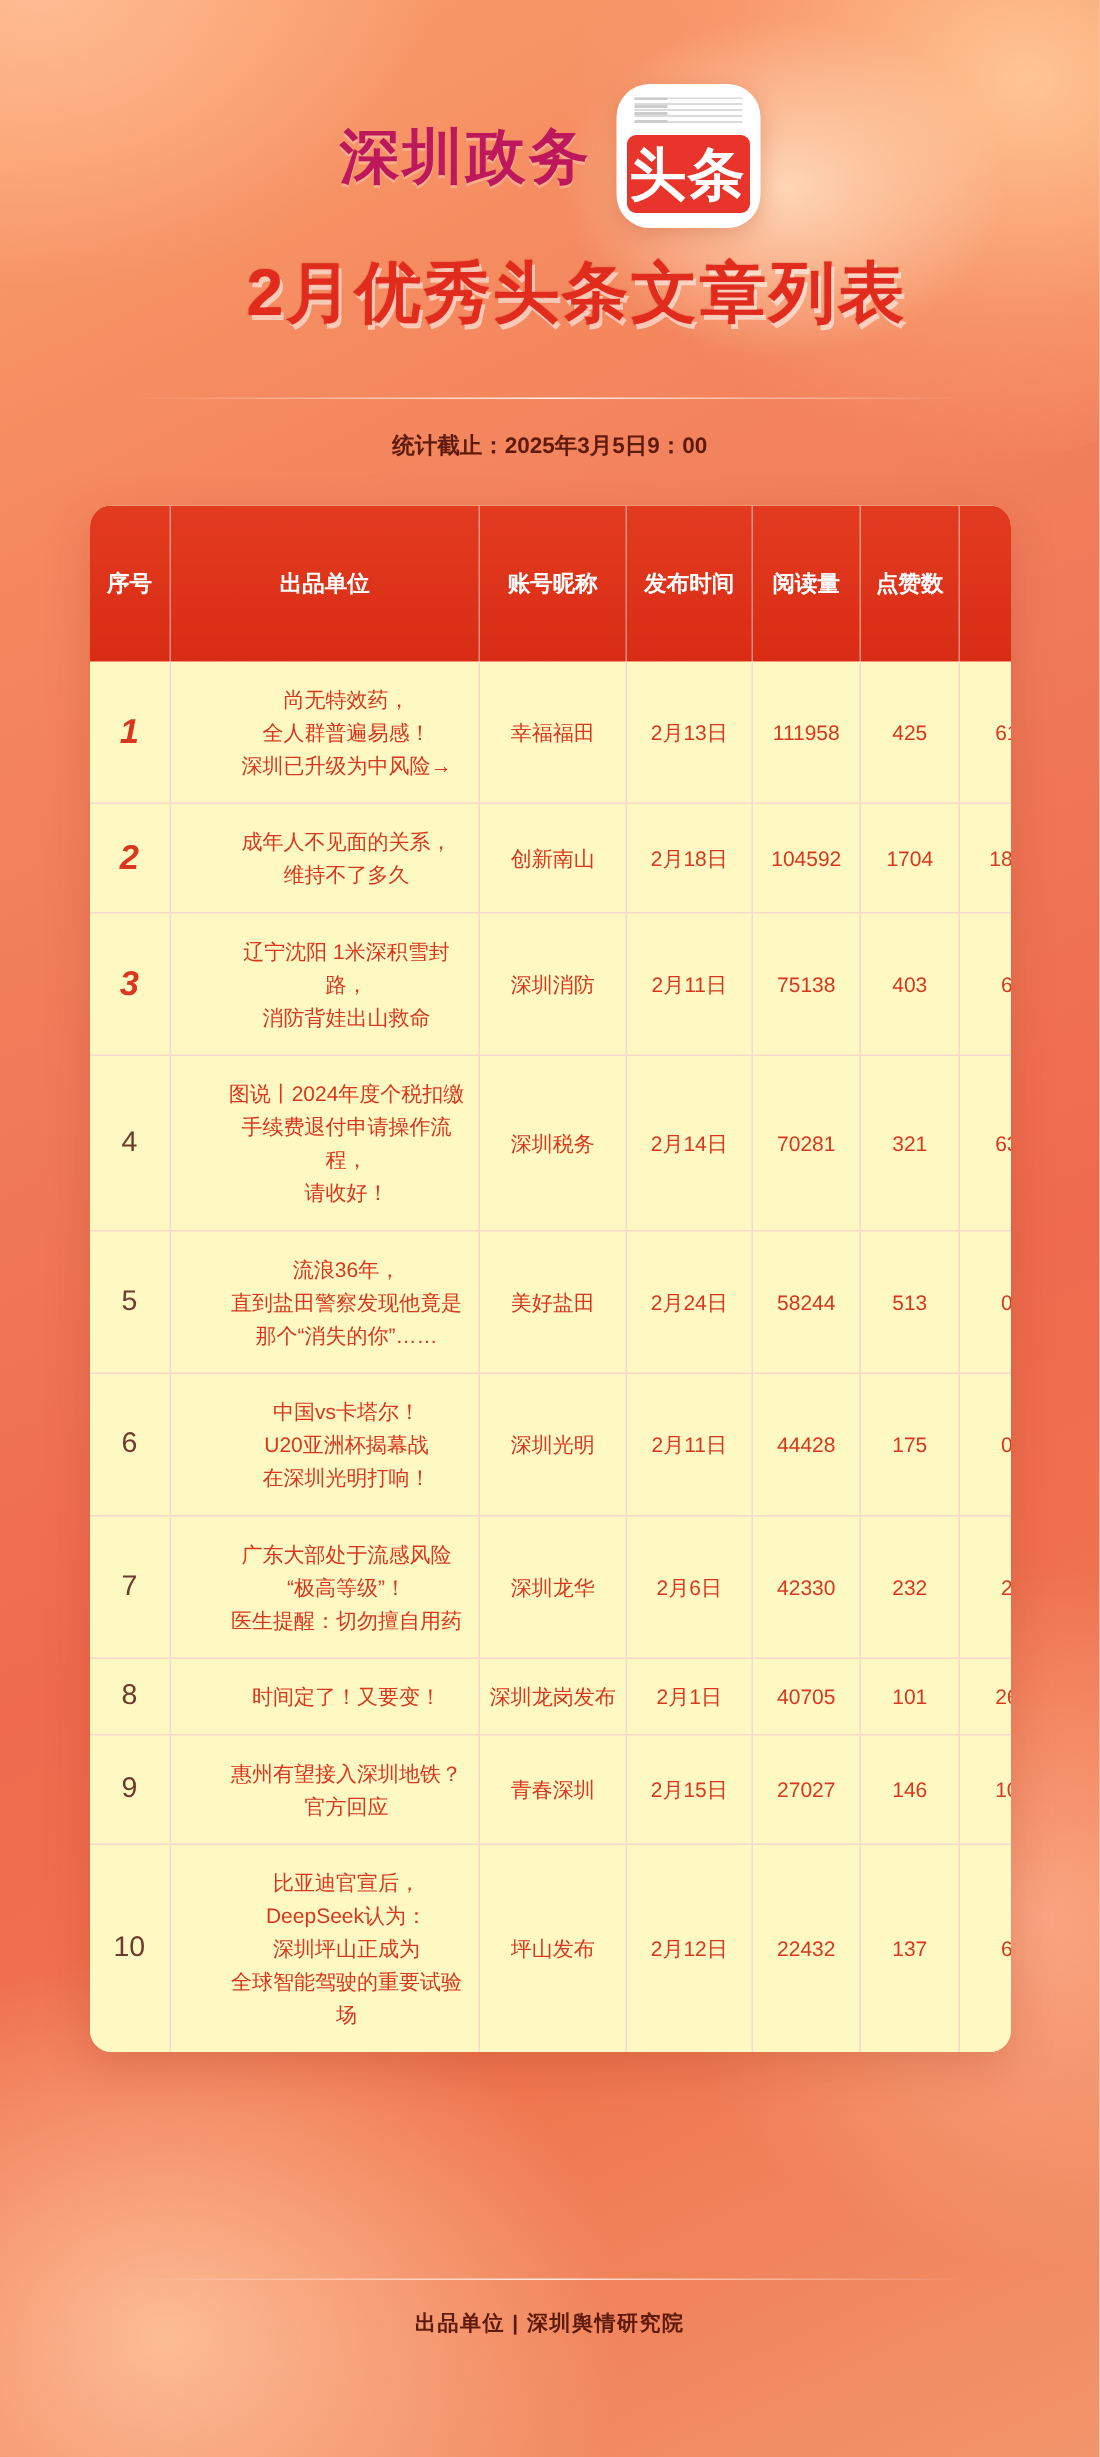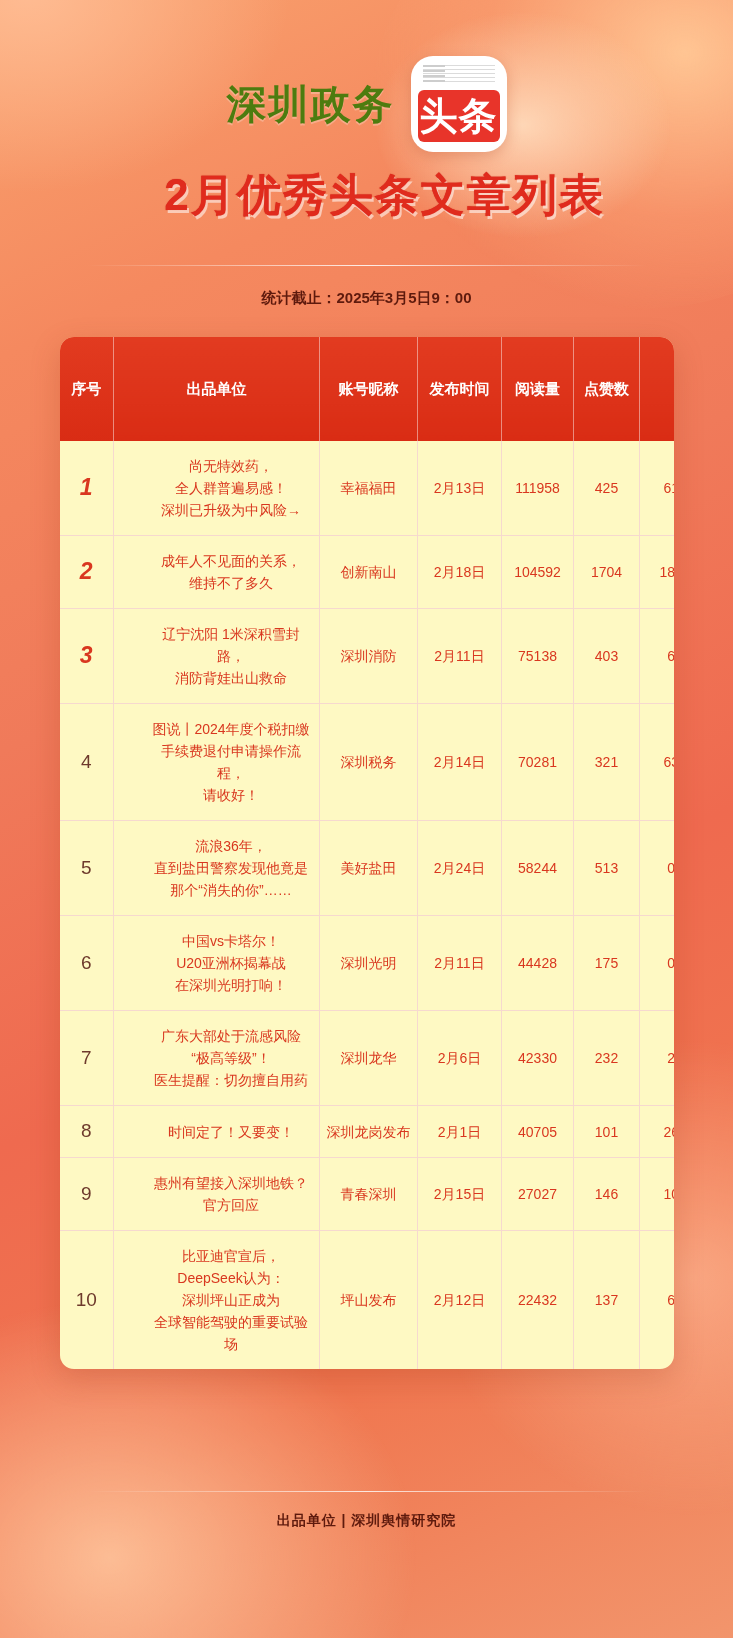--- a/index.html
+++ b/index.html
@@ -36,21 +36,21 @@
   }
 
   .page { position: relative; z-index: 3; width: 733px; height: 1638px; }
 
   
   .header { padding-top: 56px; text-align: center; }
   .title-row {
     display: flex; align-items: center; justify-content: center; gap: 16px;
   }
   .title-main {
-    font-size: 40px; font-weight: bold; color: #4d7c0f; letter-spacing: 2px;
+    font-size: 40px; font-weight: bold; color: #be185d; letter-spacing: 2px;
     text-shadow: 0 2px 0 rgba(255,255,255,.25);
     font-family: "Liberation Sans", sans-serif;
   }
   .app-badge {
     width: 96px; height: 96px; border-radius: 22px; background: #ffffff;
     box-shadow: 0 4px 14px rgba(170,50,20,.25);
     display: flex; flex-direction: column; align-items: center; justify-content: flex-end;
     padding: 7px; position: relative;
   }
   .badge-strip {
@@ -114,21 +114,21 @@
   .c-like { width: 66px; }
   .c-cmt { width: 63px; }
 
   .rank { font-size: 19px; color: #6e3a2c; }
   .rank.top { font-size: 23px; font-weight: bold; color: #d9371f; font-style: italic; }
   .title-cell { text-align: center; color: #d9371f; padding-left: 35px; }
   .num { color: #d9371f; }
 
   
   .footer {
-    position: absolute; bottom: 108px; left: 0; right: 0; text-align: center;
+    position: absolute; bottom: 80px; left: 0; right: 0; text-align: center;
   }
   .footer .rule {
     width: 560px; height: 1px; margin: 0 auto 20px auto;
     background: linear-gradient(to right, rgba(255,255,255,0), rgba(255,255,255,.8), rgba(255,255,255,0));
   }
   .footer-text { font-size: 14px; font-weight: bold; color: #5e1a0d; letter-spacing: 1px; }
 </style>
 </head>
 <body>
 

